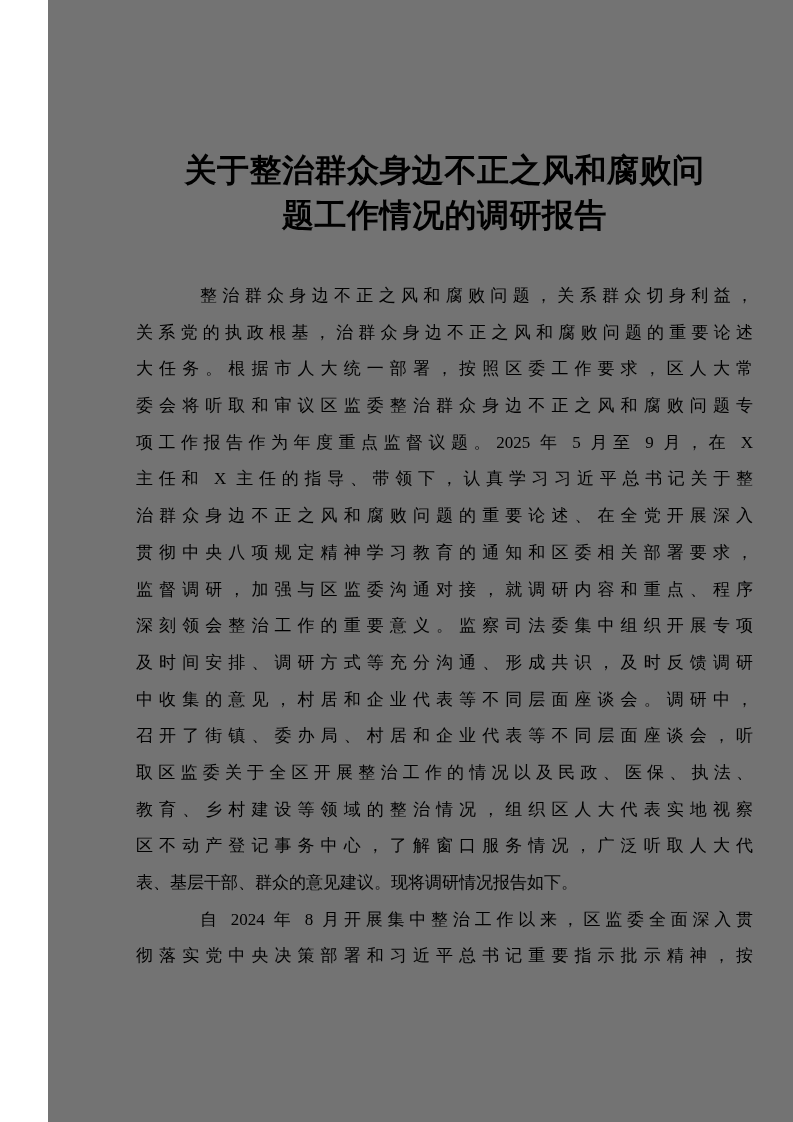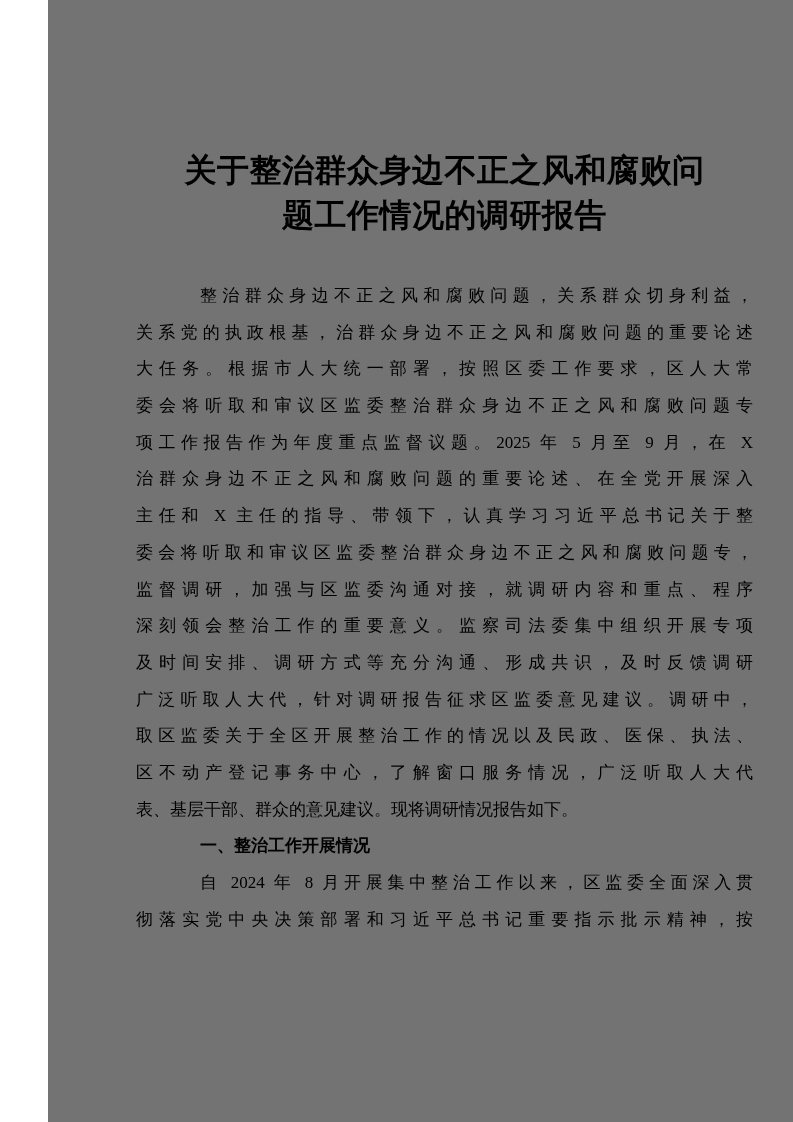--- a/index.html
+++ b/index.html
@@ -61,27 +61,28 @@
   <h1 class="doc-title">
     <span class="title-line">关于整治群众身边不正之风和腐败问</span>
     <span class="title-line">题工作情况的调研报告</span>
   </h1>
   <div class="doc-body" id="doc-body">
       <div class="text-line first-line">整治群众身边不正之风和腐败问题，关系群众切身利益，</div>
       <div class="text-line">关系党的执政根基，治群众身边不正之风和腐败问题的重要论述</div>
       <div class="text-line">大任务。根据市人大统一部署，按照区委工作要求，区人大常</div>
       <div class="text-line">委会将听取和审议区监委整治群众身边不正之风和腐败问题专</div>
       <div class="text-line">项工作报告作为年度重点监督议题。2025 年 5 月至 9 月，在 X</div>
+      <div class="text-line">主任和 X 主任的指导、带领下，认真学习习近平总书记关于整</div>
       <div class="text-line">治群众身边不正之风和腐败问题的重要论述、在全党开展深入</div>
-      <div class="text-line">主任和 X 主任的指导、带领下，认真学习习近平总书记关于整</div>
-      <div class="text-line">委会将听取和审议区监委整治群众身边不正之风和腐败问题专，</div>
+      <div class="text-line">贯彻中央八项规定精神学习教育的通知和区委相关部署要求，</div>
       <div class="text-line">监督调研，加强与区监委沟通对接，就调研内容和重点、程序</div>
       <div class="text-line">深刻领会整治工作的重要意义。监察司法委集中组织开展专项</div>
       <div class="text-line">及时间安排、调研方式等充分沟通、形成共识，及时反馈调研</div>
-      <div class="text-line">广泛听取人大代，针对调研报告征求区监委意见建议。调研中，</div>
+      <div class="text-line">中收集的意见，村居和企业代表等不同层面座谈会。调研中，</div>
+      <div class="text-line">召开了街镇、委办局、村居和企业代表等不同层面座谈会，听</div>
       <div class="text-line">取区监委关于全区开展整治工作的情况以及民政、医保、执法、</div>
+      <div class="text-line">教育、乡村建设等领域的整治情况，组织区人大代表实地视察</div>
       <div class="text-line">区不动产登记事务中心，了解窗口服务情况，广泛听取人大代</div>
       <div class="text-line para-end">表、基层干部、群众的意见建议。现将调研情况报告如下。</div>
-      <div class="section-heading">一、整治工作开展情况</div>
       <div class="text-line first-line">自 2024 年 8 月开展集中整治工作以来，区监委全面深入贯</div>
       <div class="text-line">彻落实党中央决策部署和习近平总书记重要指示批示精神，按</div>
     </div>
 </div>
 
 </body></html>

